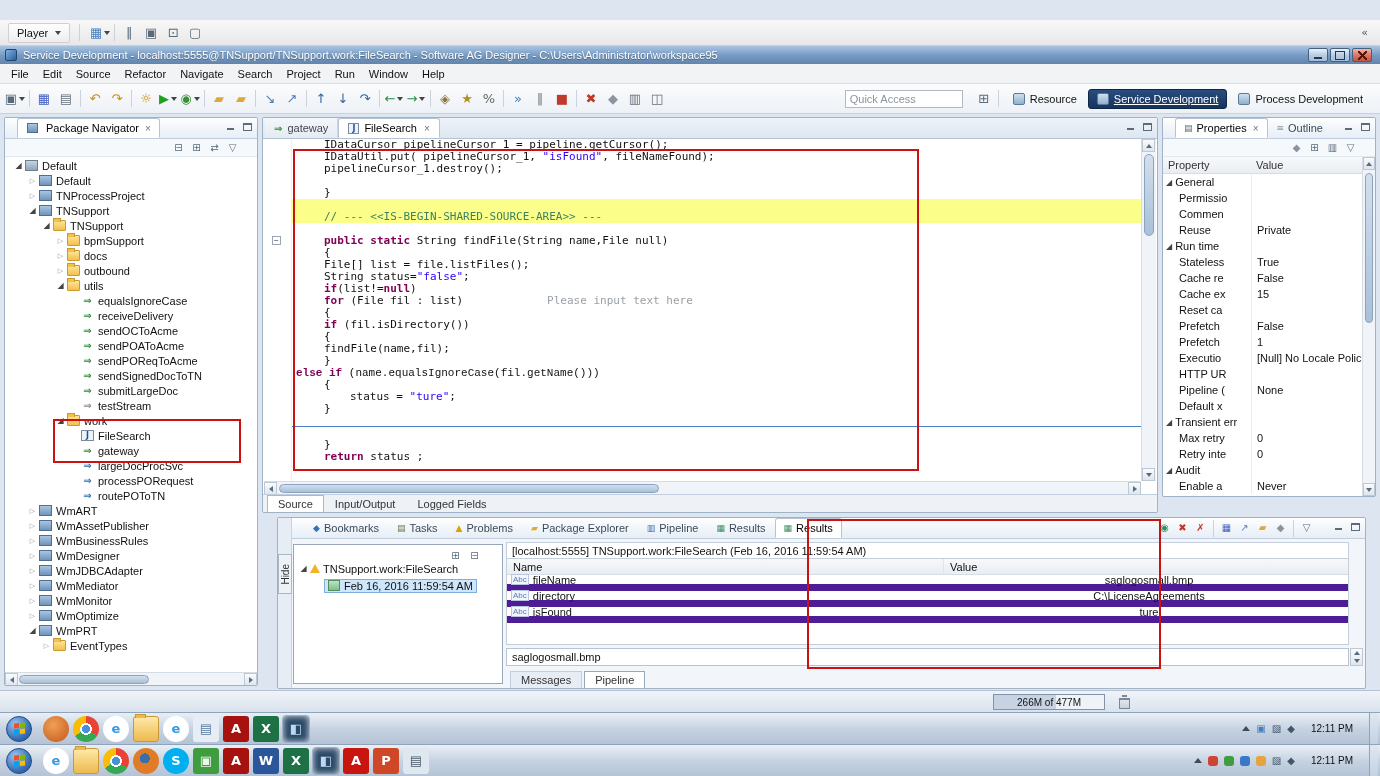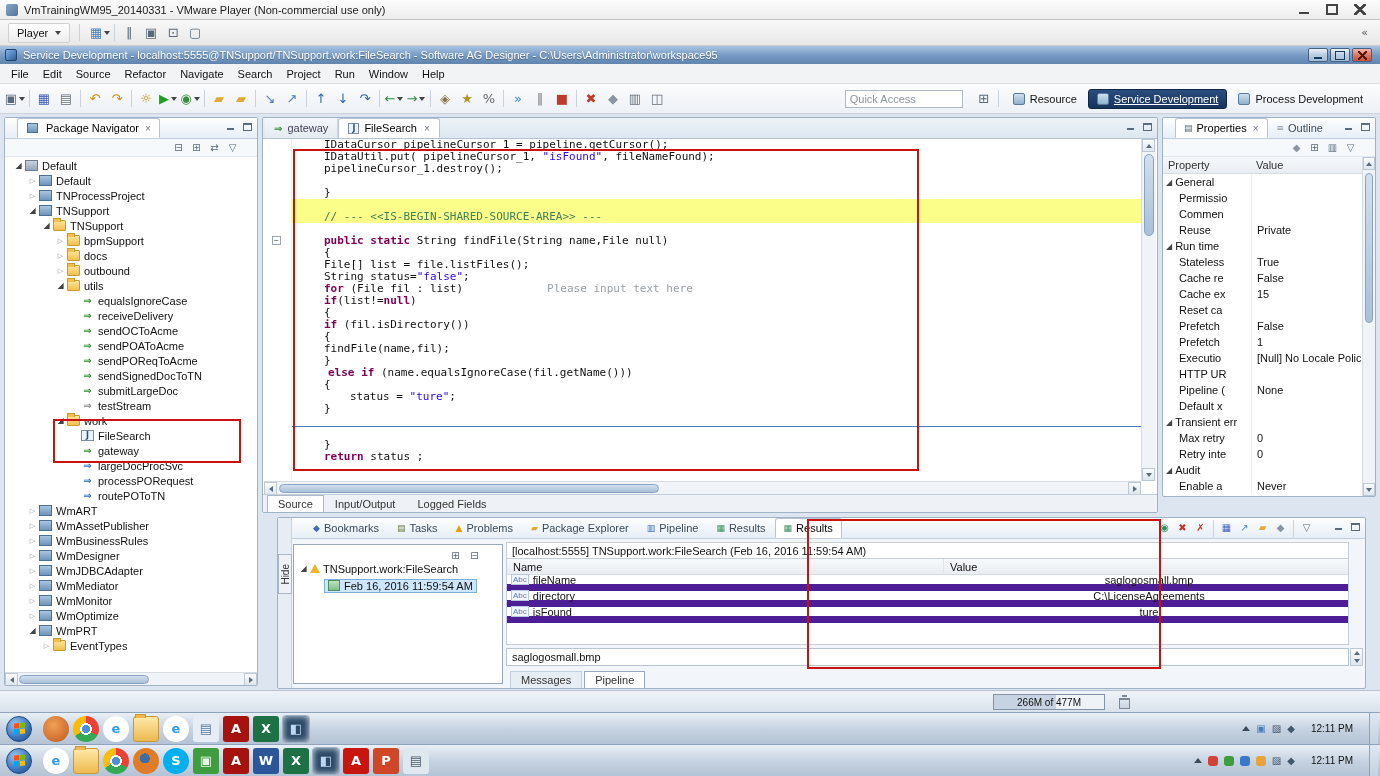--- a/index.html
+++ b/index.html
@@ -186,29 +186,20 @@
   .trdot{width:10px;height:10px;border-radius:3px;display:inline-block;}
   .trglyph{font-style:normal;font-family:"DejaVu Sans",sans-serif;font-size:10px;}
   .clock{font-size:10px;color:#111;padding:0 10px;white-space:nowrap;}
   .showdesk{width:9px;height:32px;border-left:1px solid #8fa3ba;background:linear-gradient(#dfe8f2,#c3d1e1);flex:none;}
 </style>
 </head>
 <body>
 
 <div id="screen">
 
-  <div class="vmtb">
-    <span class="vm-ico"></span>
-    <span class="t">VmTrainingWM95_20140331 - VMware Player (Non-commercial use only)</span>
-    <span class="winbtns">
-      <span class="wb min"></span>
-      <span class="wb max"></span>
-      <span class="wb close"></span>
-    </span>
-  </div>
 
   <div class="vmtool">
     <span class="player-btn">
       <span>Player</span>
       <i class="ddcaret"></i>
     </span>
     <span class="tbsep"></span>
     <span class="iconrow">
         <span class="tbi">
           <i class="tbg" style="color: rgb(74, 126, 187);">▦</i>
@@ -606,28 +597,28 @@
           <div class="code-line" style="padding-left: 60px;"><span>pipelineCursor_1.destroy();</span></div>
           <div class="code-line" style="padding-left: 34px;"></div>
           <div class="code-line" style="padding-left: 60px;"><span>}</span></div>
           <div class="code-line hl" style="padding-left: 34px;"></div>
           <div class="code-line hl" style="padding-left: 60px;"><span class="cs-c">// --- &lt;&lt;IS-BEGIN-SHARED-SOURCE-AREA&gt;&gt; ---</span></div>
           <div class="code-line" style="padding-left: 34px;"></div>
           <div class="code-line" style="padding-left: 60px;"><span class="foldbox">−</span><span class="cs-k">public static</span><span> String findFile(String name,File null)</span></div>
           <div class="code-line" style="padding-left: 60px;"><span>{</span></div>
           <div class="code-line" style="padding-left: 60px;"><span>File[] list = file.listFiles();</span></div>
           <div class="code-line" style="padding-left: 60px;"><span>String status=</span><span class="cs-s">"false"</span><span>;</span></div>
+          <div class="code-line" style="padding-left: 60px;"><span class="cs-k">if</span><span>(list!=</span><span class="cs-k">null</span><span>)</span></div>
           <div class="code-line" style="padding-left: 60px;"><span class="cs-k">for</span><span> (File fil : list)</span><span class="cs-g">Please input text here</span></div>
-          <div class="code-line" style="padding-left: 60px;"><span class="cs-k">if</span><span>(list!=</span><span class="cs-k">null</span><span>)</span></div>
           <div class="code-line" style="padding-left: 60px;"><span>{</span></div>
           <div class="code-line" style="padding-left: 60px;"><span class="cs-k">if</span><span> (fil.isDirectory())</span></div>
           <div class="code-line" style="padding-left: 60px;"><span>{</span></div>
           <div class="code-line" style="padding-left: 60px;"><span>findFile(name,fil);</span></div>
           <div class="code-line" style="padding-left: 60px;"><span>}</span></div>
-          <div class="code-line" style="padding-left: 64px;"><span class="cs-k">else</span><span> </span><span class="cs-k">if</span><span> (name.equalsIgnoreCase(fil.getName()))</span></div>
+          <div class="code-line" style="padding-left: 32px; font-family: Liberation Mono, monospace;"><span class="cs-k">else</span><span> </span><span class="cs-k">if</span><span> (name.equalsIgnoreCase(fil.getName()))</span></div>
           <div class="code-line" style="padding-left: 60px;"><span>{</span></div>
           <div class="code-line" style="padding-left: 86px;"><span>status = </span><span class="cs-s">"ture"</span><span>;</span></div>
           <div class="code-line" style="padding-left: 60px;"><span>}</span></div>
           <div class="code-line cursor" style="padding-left: 34px;"></div>
           <div class="code-line" style="padding-left: 34px;"></div>
           <div class="code-line" style="padding-left: 60px;"><span>}</span></div>
           <div class="code-line" style="padding-left: 60px;"><span class="cs-k">return</span><span> status ;</span></div>
         </div>
       <div class="evscroll">
         <span class="sbbtn" style="top:0;left:0;">

